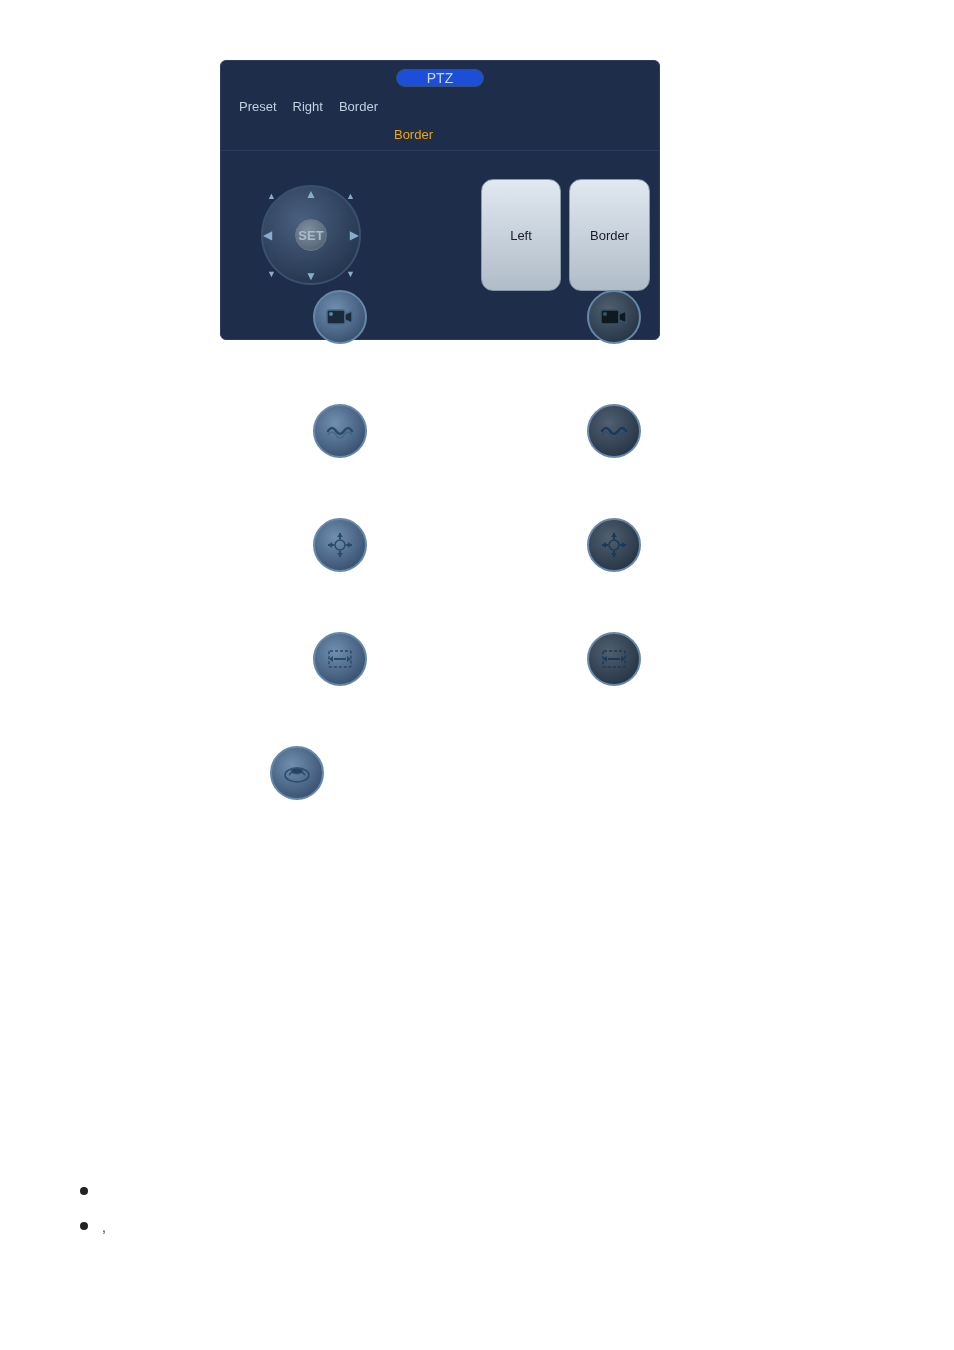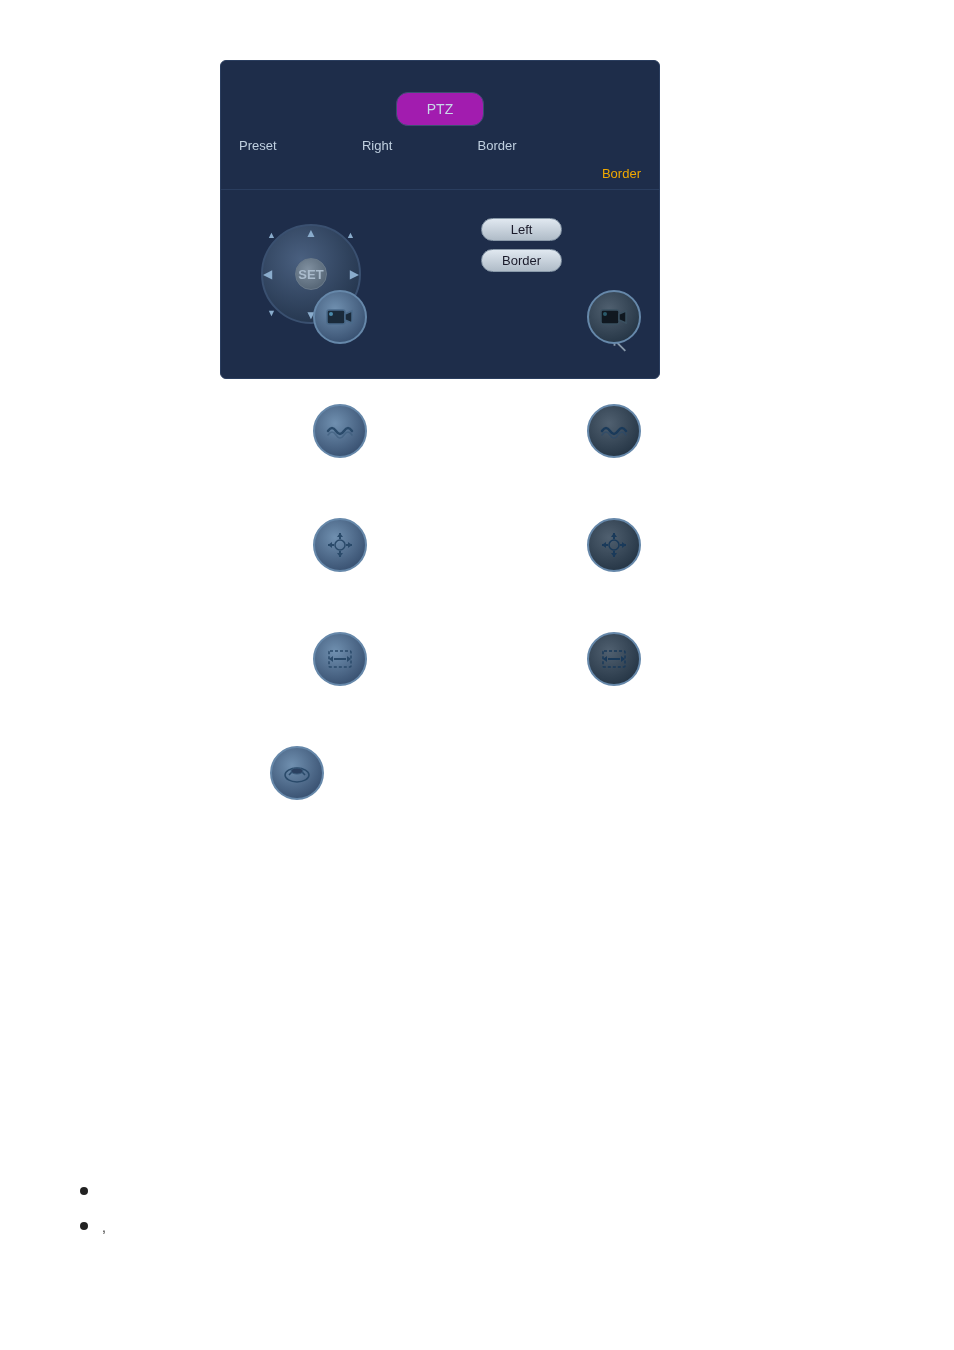--- a/index.html
+++ b/index.html
@@ -26,30 +26,29 @@
 
     .ptz-title-bar {
       display: flex;
       justify-content: center;
       padding: 8px 0 4px 0;
     }
 
     .ptz-title {
       color: #c8d8e8;
       font-size: 14px;
-      background: #a21caf;
-      padding: 8px 30px;
+      background: #1d4ed8;
+      padding: 0 30px;
       border: 1px solid #3a5070;
       border-radius: 12px;
-      margin-top: 23px;
     }
 
     .ptz-tabs {
       display: flex;
-      justify-content: space-between;
+      justify-content: flex-start;
       padding: 6px 10px;
       border-bottom: 1px solid #2a3d5e;
     }
 
     .ptz-tab {
       color: #c0d0e0;
       font-size: 13px;
       cursor: pointer;
       padding: 2px 8px;
     }
@@ -112,21 +111,20 @@
     .arrow-left { left: 0; top: 50%; transform: translateY(-50%); }
     .arrow-right { right: 0; top: 50%; transform: translateY(-50%); }
     .arrow-upleft { top: 4px; left: 4px; }
     .arrow-upright { top: 4px; right: 4px; }
     .arrow-downleft { bottom: 4px; left: 4px; }
     .arrow-downright { bottom: 4px; right: 4px; }
 
     
     .border-buttons {
       display: flex;
-      flex-direction: column;
       gap: 8px;
       padding: 14px 10px;
       margin-left: 80px;
     }
 
     .border-btn {
       background: linear-gradient(180deg, #e0e8f0, #b0bcc8);
       border: 1px solid #8a9aaa;
       border-radius: 12px;
       padding: 3px 20px;

